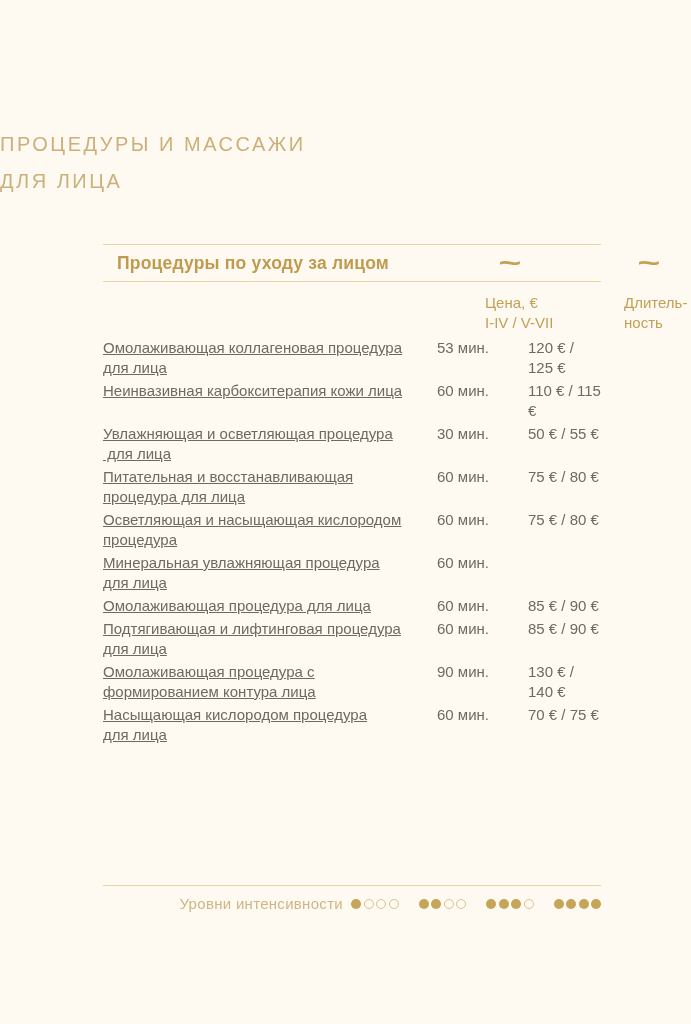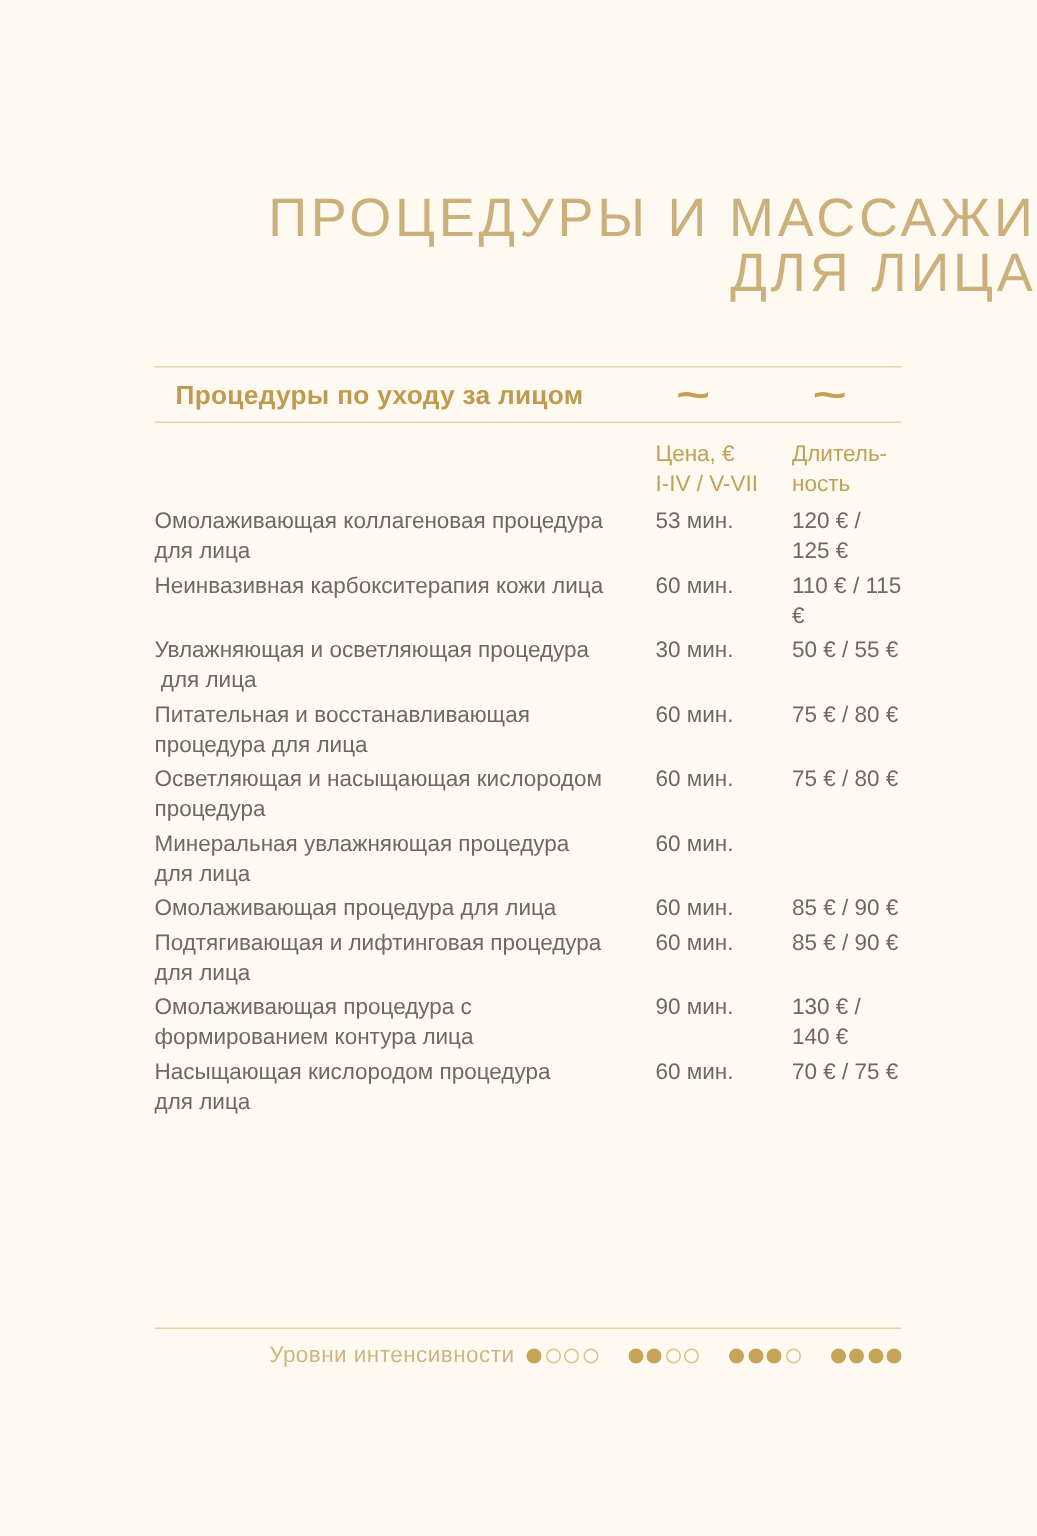--- a/index.html
+++ b/index.html
@@ -6,30 +6,31 @@
   .page {
     position:relative;
     width:691px; height:1024px;
     background:#FFFAF1;
     font-family:"Liberation Sans", sans-serif;
     overflow:hidden;
     margin:0 auto;
   }
   .doc-title {
     position:absolute; top:126px; left:0; width:100%;
-    text-align:right;
-    font-size:36px; line-height:37px;
+    text-align:left;
+    font-size:20px; line-height:37px;
     letter-spacing:2.5px;
     font-weight:300;
     color:#CBB07C;
     white-space:pre-line;
   }
   .grid-cols {
     display:grid;
     grid-template-columns:334px 91px 1fr;
+    gap:48px;
   }
   .section-bar {
     position:absolute; top:244px; left:103px; width:498px;
     box-sizing:border-box;
     border-top:1px solid #E4D4A6;
     border-bottom:1px solid #E4D4A6;
     height:38px;
     align-items:center;
   }
   .section-label {
@@ -59,21 +60,21 @@
   .rows {
     position:absolute; top:338px; left:103px; width:498px;
   }
   .row {
     display:grid;
     grid-template-columns:334px 91px 1fr;
     margin-bottom:3px;
     font-size:15px; line-height:20px;
     color:#6C6A63;
   }
-  .row .name { white-space:pre-line; padding-right:16px; }
+  .row .name { white-space:pre-line; padding-right:16px;text-decoration:underline; }
   .footer {
     position:absolute; top:885px; left:103px; width:498px;
     box-sizing:border-box;
     border-top:1px solid #E4D4A6;
     padding-top:9px;
     display:flex;
     align-items:center;
     justify-content:flex-end;
     gap:8px;
   }

